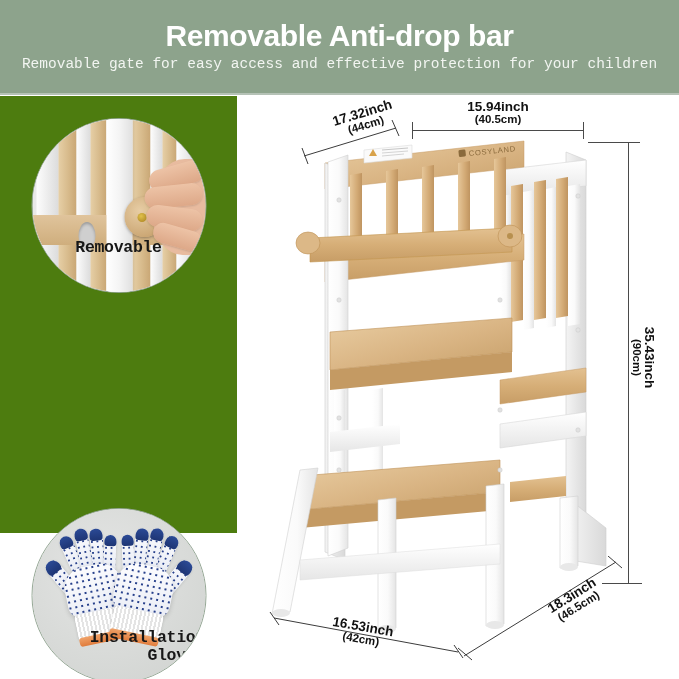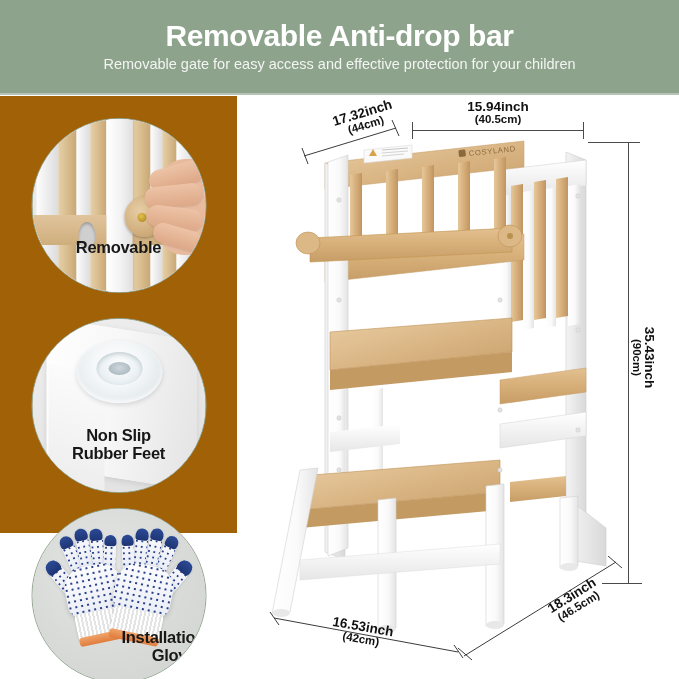--- a/index.html
+++ b/index.html
@@ -18,30 +18,31 @@
     background:#8da38c;
     display:flex;flex-direction:column;align-items:center;justify-content:center;
   }
   .header-title{
     color:#ffffff;font-size:30px;font-weight:bold;
     letter-spacing:-0.4px;line-height:1.05;margin:0 0 6px 0;
     text-align:center;white-space:nowrap;
   }
   .header-sub{
     color:#f2f5f1;font-size:14.5px;font-weight:400;
-    text-align:center;white-space:nowrap;line-height:1.1;
+    text-align:center;white-space:nowrap;line-height:1.1;font-family:Liberation Mono, monospace;
   }
   .header-underline{
     position:absolute;left:0;top:93px;width:679px;height:2px;background:#78907a;opacity:.55;
   }
 
   
   .sidebar{
     position:absolute;left:0;top:96px;width:237px;height:437px;
-    background:#a16207;
+    background:#4d7c0f;
+    font-family:Liberation Mono, monospace;
   }
   .feature{
     position:absolute;left:50%;transform:translateX(-50%);
     width:175px;height:175px;border-radius:50%;
     border:1.5px solid #93a693;
     background:radial-gradient(circle at 38% 34%, #f3f3f3 0%, #e2e3e2 58%, #d4d6d4 100%);
     overflow:hidden;
     box-sizing:border-box;
   }
   .feature-1{top:22px;}
@@ -158,34 +159,20 @@
 
         <div class="c1-hand" style="left:120px;top:40px;width:72px;height:96px;"></div>
         <div class="c1-finger" style="left:116px;top:46px;width:56px;height:22px;transform:rotate(-16deg);"></div>
         <div class="c1-finger" style="left:112px;top:66px;width:58px;height:22px;transform:rotate(-6deg);"></div>
         <div class="c1-finger" style="left:114px;top:88px;width:56px;height:22px;transform:rotate(7deg);"></div>
         <div class="c1-finger" style="left:120px;top:108px;width:50px;height:20px;transform:rotate(16deg);"></div>
       </div>
       <div class="feature-label fl-1">Removable</div>
     </div>
 
-    <div class="feature feature-2">
-      <div class="c2-bg">
-        <div class="c2-leg" style="left:14px;top:10px;width:150px;height:150px;transform:skewY(9deg);"></div>
-        <div class="c2-legface" style="left:16px;top:52px;width:56px;height:120px;transform:skewY(16deg);"></div>
-        <div class="c2-foot" style="left:44px;top:22px;">
-          <div class="c2-foot-in"></div>
-          <div class="c2-foot-core"></div>
-        </div>
-      </div>
-      <div class="feature-label fl-2">
-        <span>Non Slip</span><br>
-        <span>Rubber Feet</span>
-      </div>
-    </div>
 
     <div class="feature feature-3">
       <div class="c3-bg">
 
         <div class="glove" style="left:22px;top:18px;width:80px;height:120px;transform:rotate(-12deg);">
           <div class="g-finger" style="left:2px;top:24px;width:15px;height:40px;transform:rotate(-28deg);">
               <div class="g-tip" style="left:0;top:0;width:15px;height:13px;"></div>
             </div>
           <div class="g-finger" style="left:18px;top:4px;width:13px;height:42px;transform:rotate(-12deg);">
               <div class="g-tip" style="left:0;top:0;width:13px;height:12px;"></div>

